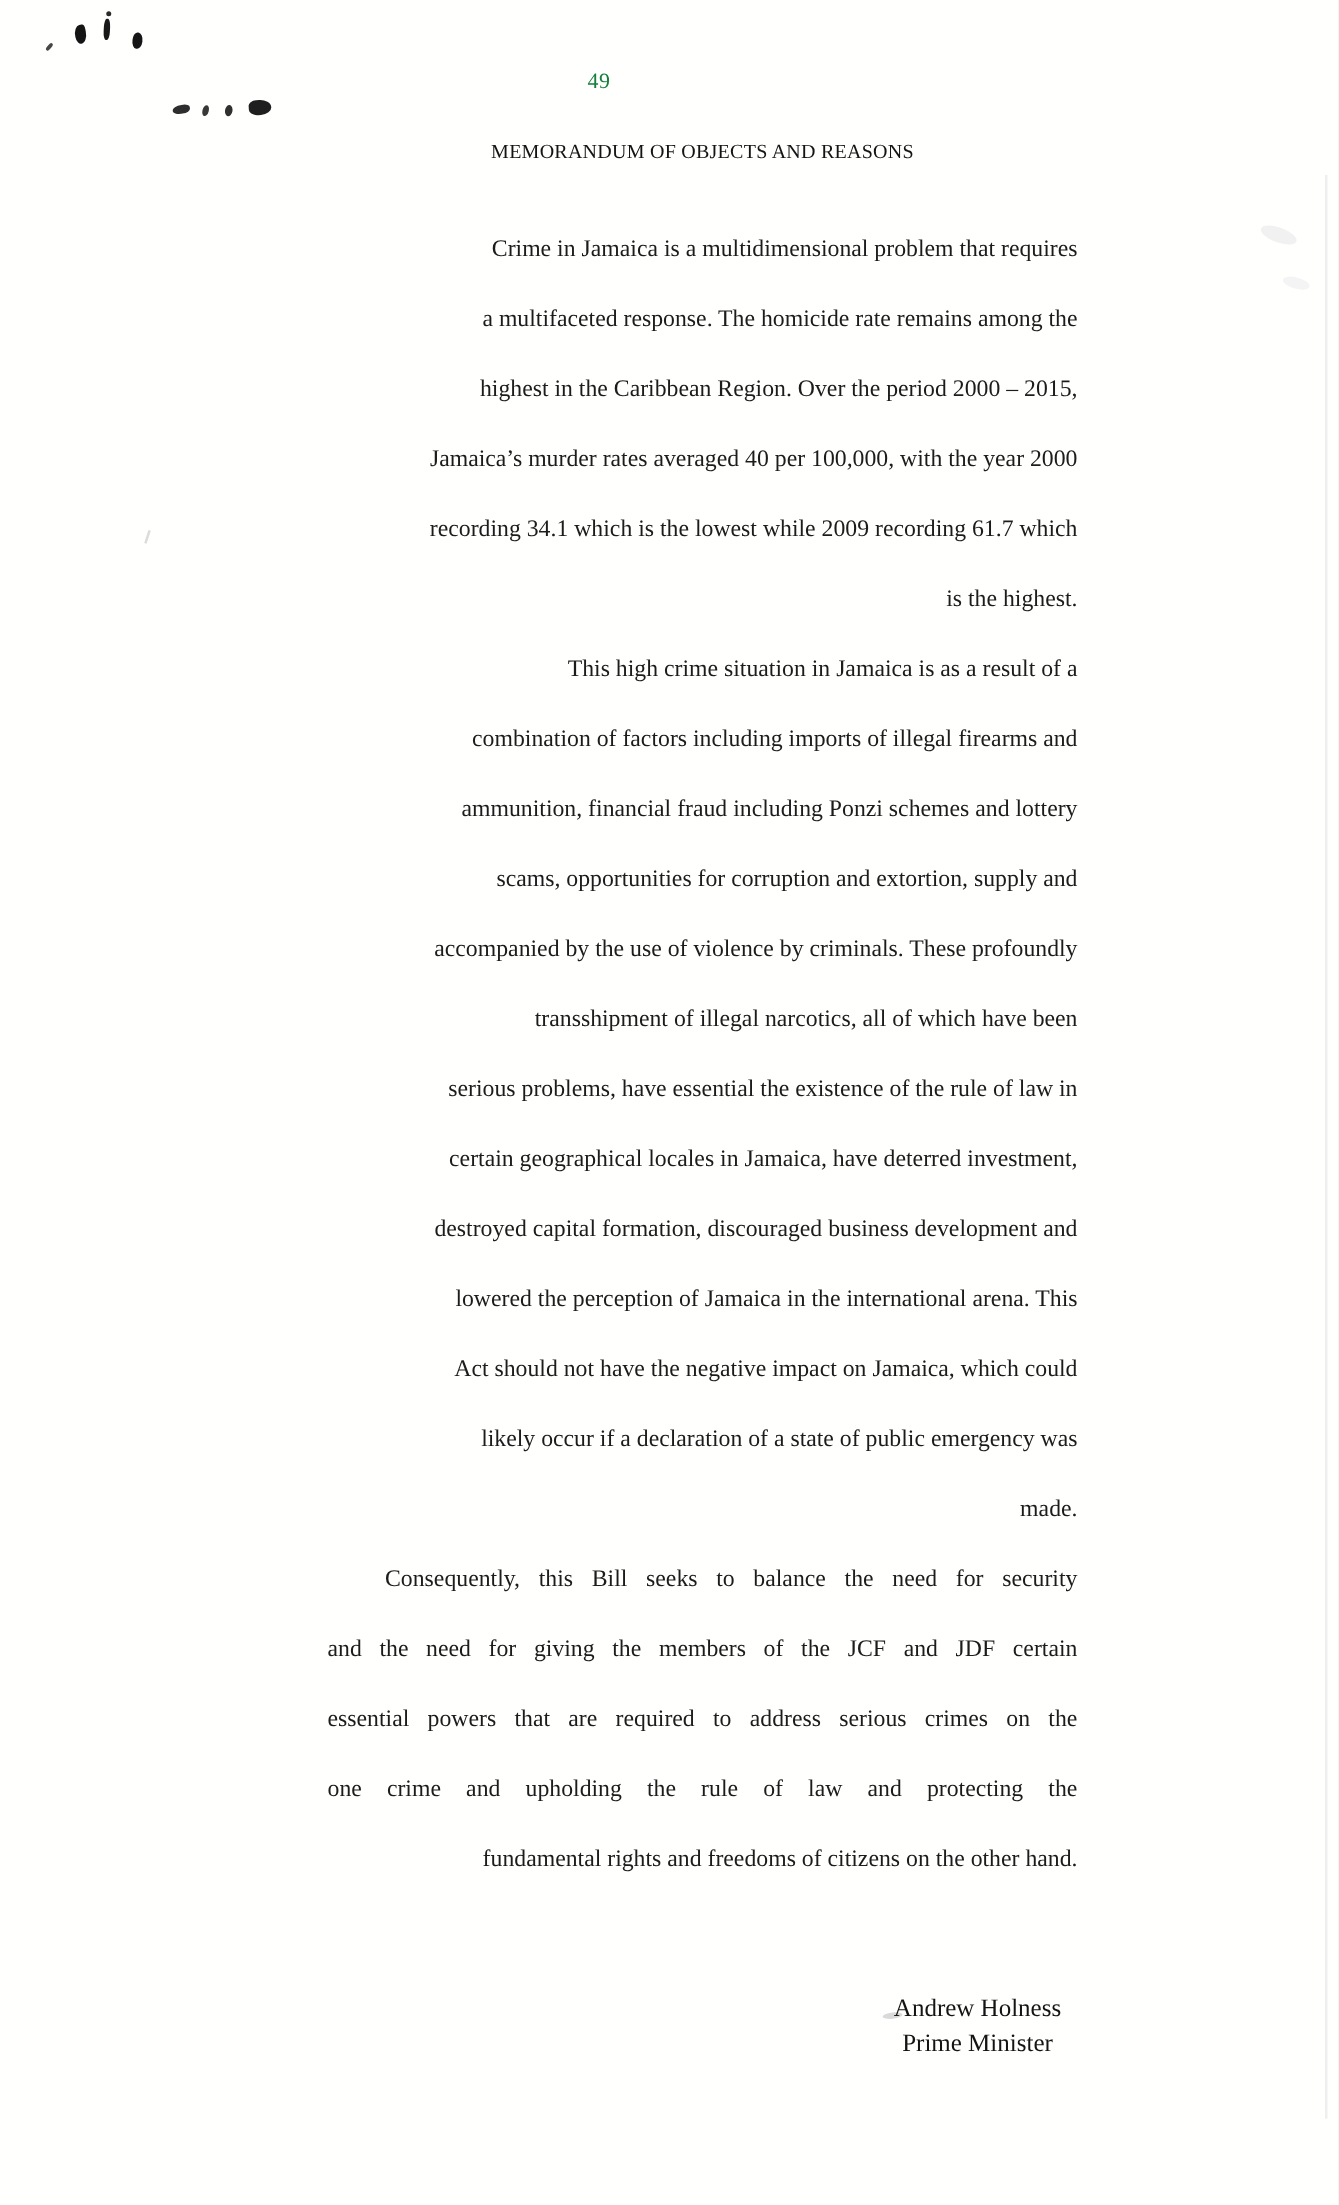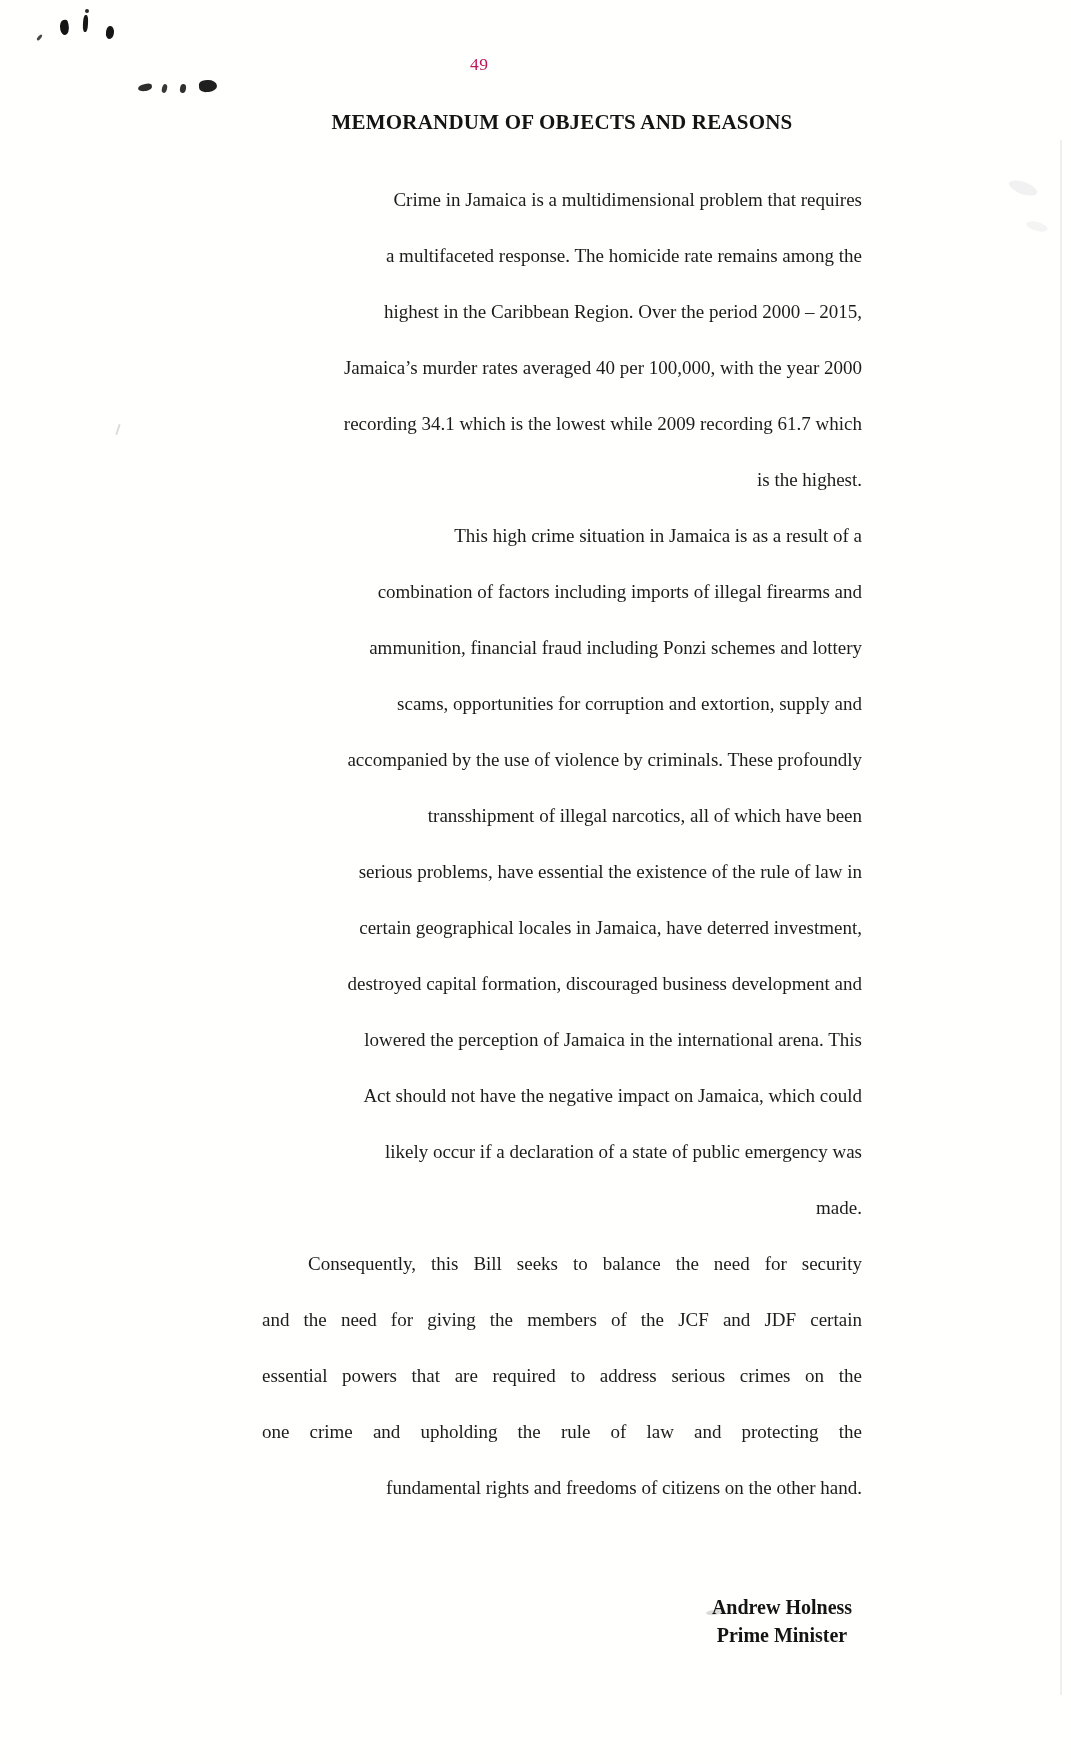--- a/index.html
+++ b/index.html
@@ -14,32 +14,32 @@
   }
 
   
   .page-number {
     position: absolute;
     left: 470px;
     top: 52px;
     font-size: 17.5px;
     line-height: 24px;
     letter-spacing: 0.5px;
-    color: #be185d;
+    color: #15803d;
   }
 
   
   .doc-title {
     position: absolute;
     left: 262px;
     top: 104px;
     width: 600px;
     text-align: center;
-    font-weight: bold;
-    font-size: 21px;
+    font-weight: normal;
+    font-size: 16px;
     line-height: 36px;
     letter-spacing: 0.2px;
     color: #141414;
   }
 
   
   .body-text {
     position: absolute;
     left: 262px;
     top: 172px;
@@ -63,21 +63,21 @@
   }
   .line.just span { white-space: pre; }
 
   
   .signature {
     position: absolute;
     left: 698px;
     top: 1594px;
     width: 168px;
     text-align: center;
-    font-weight: bold;
+    font-weight: normal;
     font-size: 20px;
     line-height: 27.5px;
     color: #141414;
   }
 
   
   .mark { position: absolute; }
   .m1 { left: 38px;  top: 34px;  width: 3px;  height: 7px;  background: #474747; transform: rotate(40deg); border-radius: 40%; }
   .m2 { left: 60px;  top: 20px;  width: 9px;  height: 15px; background: #151515; transform: rotate(-12deg); border-radius: 55% 25% 60% 40%; }
   .m3d{ left: 85px;  top: 9px;   width: 4px;  height: 4px;  background: #2a2a2a; border-radius: 50%; }

